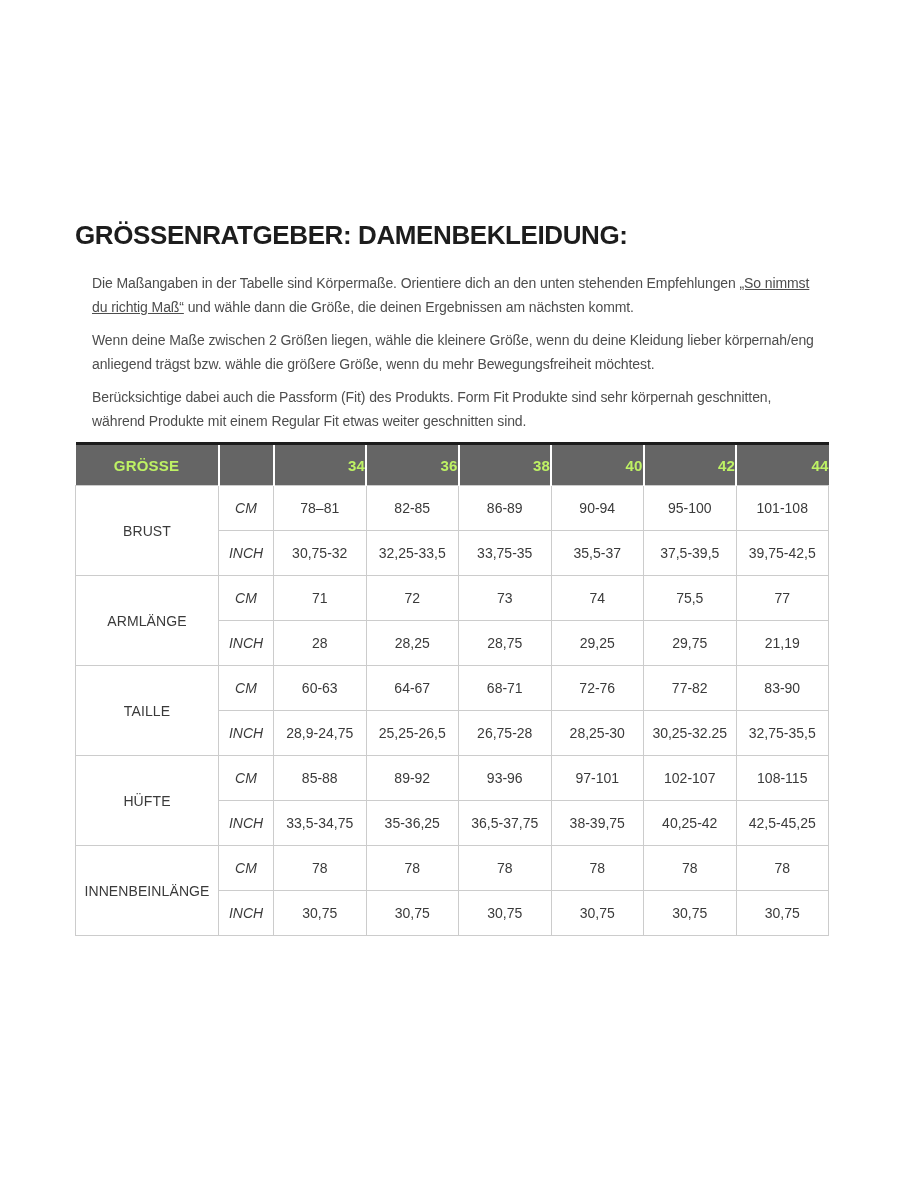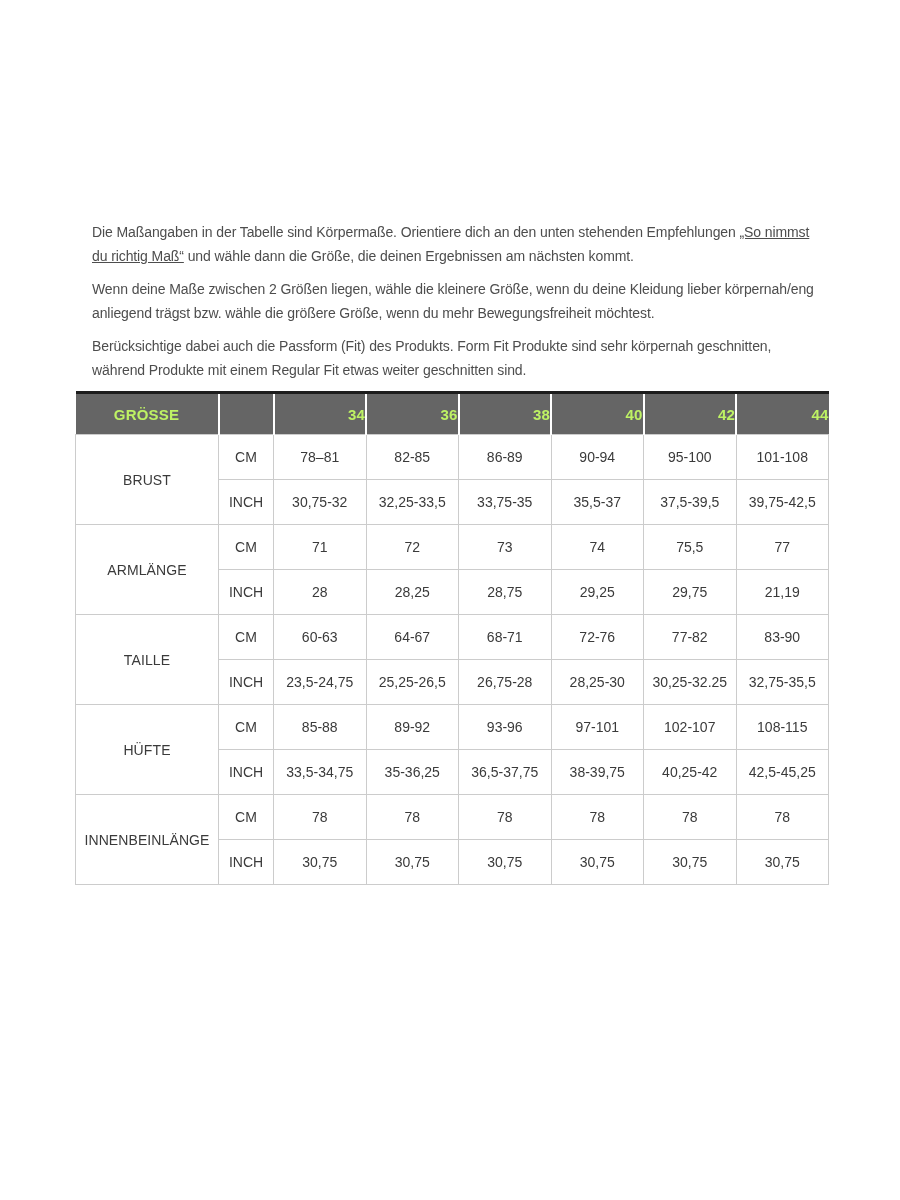--- a/index.html
+++ b/index.html
@@ -76,28 +76,29 @@
   }
   tbody th.row-label {
     text-align: left;
     padding-left: 12px;
     font-weight: 700;
     font-size: 15px;
     color: #262626;
     letter-spacing: 0.1px;
   }
   tr.inch-row td { background: #f2f2f2; }
-  td.unit-cell { font-size: 13.5px; }
+  td.unit-cell { font-size: 13.5px; font-style: italic; }
 </style>
 </head>
 <body>
 
 <div class="page">
   <div class="content">
 
+    <h1 class="page-title">GRÖSSENRATGEBER: DAMENBEKLEIDUNG:</h1>
 
     <p class="para"><span>Die Maßangaben in der Tabelle sind Körpermaße. Orientiere dich an den unten stehenden Empfehlungen </span><a class="inline-link">„So nimmst du richtig Maß“</a><span> und wähle dann die Größe, die deinen Ergebnissen am nächsten kommt.</span></p>
 
     <p class="para">Wenn deine Maße zwischen 2 Größen liegen, wähle die kleinere Größe, wenn du deine Kleidung lieber körpernah/eng anliegend trägst bzw. wähle die größere Größe, wenn du mehr Bewegungsfreiheit möchtest.</p>
 
     <p class="para">Berücksichtige dabei auch die Passform (Fit) des Produkts. Form Fit Produkte sind sehr körpernah geschnitten, während Produkte mit einem Regular Fit etwas weiter geschnitten sind.</p>
 
 
     <table class="size-table">
       <colgroup>
@@ -169,21 +170,21 @@
           <td class="unit-cell">CM</td>
           <td>60-63</td>
           <td>64-67</td>
           <td>68-71</td>
           <td>72-76</td>
           <td>77-82</td>
           <td>83-90</td>
         </tr>
         <tr class="inch-row">
           <td class="unit-cell">INCH</td>
-          <td>23,5-24,75</td>
+          <td>28,9-24,75</td>
           <td>25,25-26,5</td>
           <td>26,75-28</td>
           <td>28,25-30</td>
           <td>30,25-32.25</td>
           <td>32,75-35,5</td>
         </tr>
 
         <tr class="cm-row">
           <th class="row-label" rowspan="2">HÜFTE</th>
           <td class="unit-cell">CM</td>

